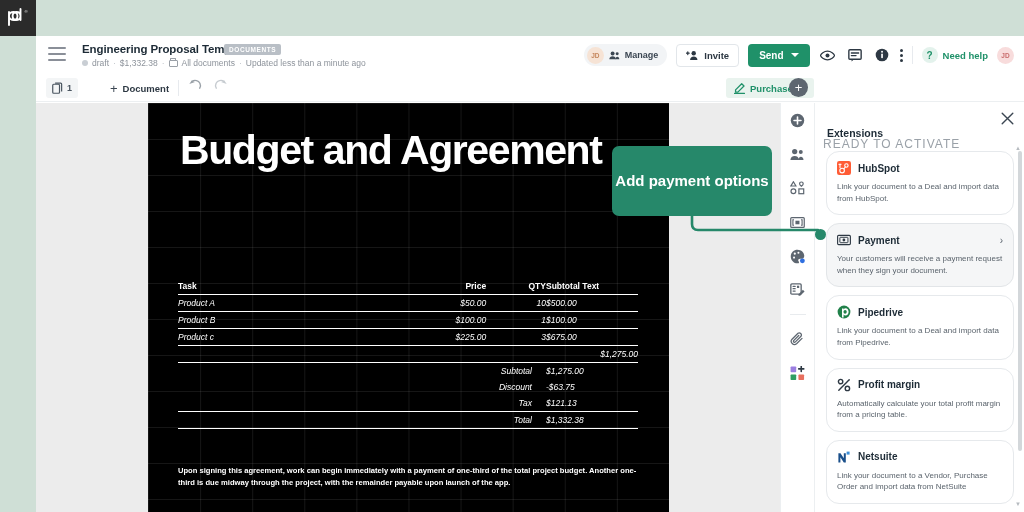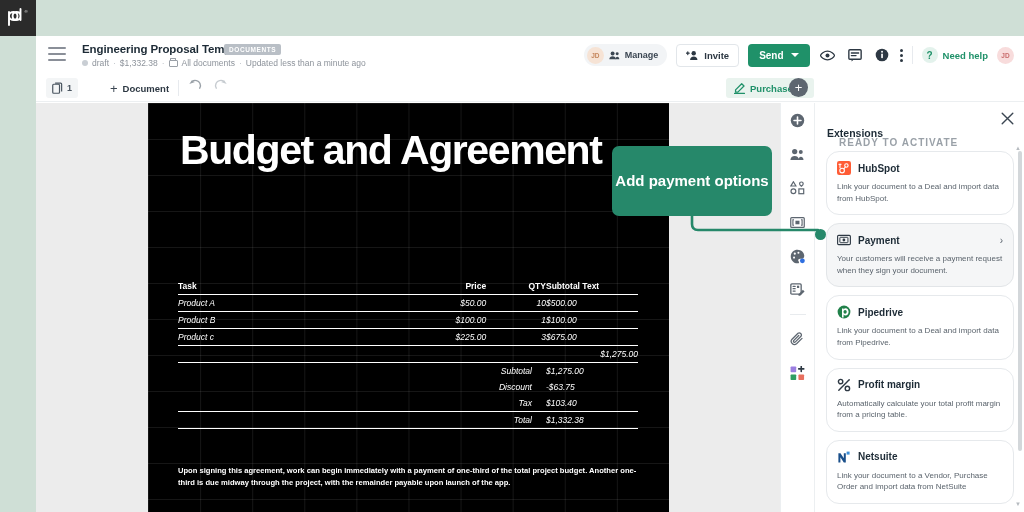--- a/index.html
+++ b/index.html
@@ -203,22 +203,22 @@
     position: absolute; left: 778px; top: 67px; width: 210px; height: 409px;
     background: #ffffff; border-left: 1px solid #eceff1;
     overflow: hidden;
   }
   .ext-head {
     position: absolute; left: 0; top: 0; width: 210px; height: 30px;
   }
   .ext-title { position: absolute; left: 12px; top: 9px; font-size: 10.5px; font-weight: bold; color: #1d2b36; margin-top: 15px; }
   .ext-close { position: absolute; right: 11px; top: 8px; width: 13px; height: 13px; cursor: pointer; color: #3b4652; }
   .ext-sub {
-    position: absolute; left: 24px; top: 34px;
-    font-size: 10px; letter-spacing: 1px; color: #9aa1a8; font-weight: bold;
+    position: absolute; left: 8px; top: 34px;
+    font-size: 12px; letter-spacing: 1px; color: #9aa1a8; font-weight: normal;
   }
   .ext-list { position: absolute; left: 0; top: 48px; width: 210px; height: 361px; padding: 0 11px; }
   .ext-card {
     border: 1px solid #e6e9ec; border-radius: 13px; background: #ffffff;
     padding: 9px 10px 10px 10px; margin-bottom: 8px; position: relative; cursor: pointer;
   }
   .ext-card.sel { background: #f5f6f7; border-color: #e2e5e8; }
   .ext-card-head { display: flex; align-items: center; gap: 7px; }
   .ext-name { font-size: 10px; font-weight: bold; color: #1d2b36; }
   .ext-chev { position: absolute; right: 10px; top: 11px; color: #5d6670; font-size: 10px; }
@@ -443,21 +443,21 @@
             <tr class="sumrow">
               <td class="col-task"></td>
               <td class="col-price"></td>
               <td class="lab">Discount</td>
               <td class="val">-$63.75</td>
             </tr>
             <tr class="sumrow">
               <td class="col-task"></td>
               <td class="col-price"></td>
               <td class="lab">Tax</td>
-              <td class="val">$103.40</td>
+              <td class="val">$121.13</td>
             </tr>
             <tr class="sumrow grand">
               <td class="col-task"></td>
               <td class="col-price"></td>
               <td class="lab">Total</td>
               <td class="val">$1,332.38</td>
             </tr>
           </tbody>
         </table>
 

